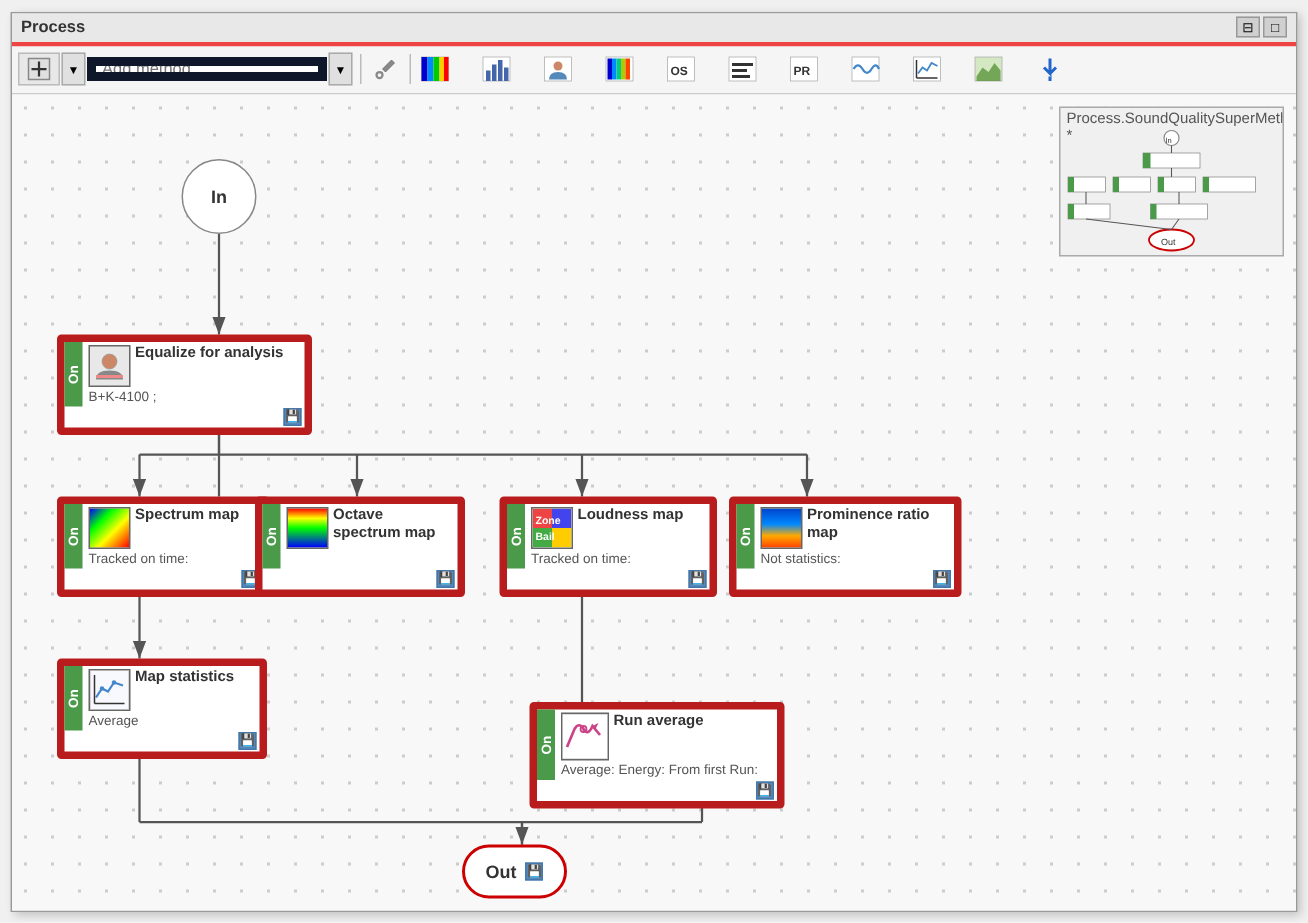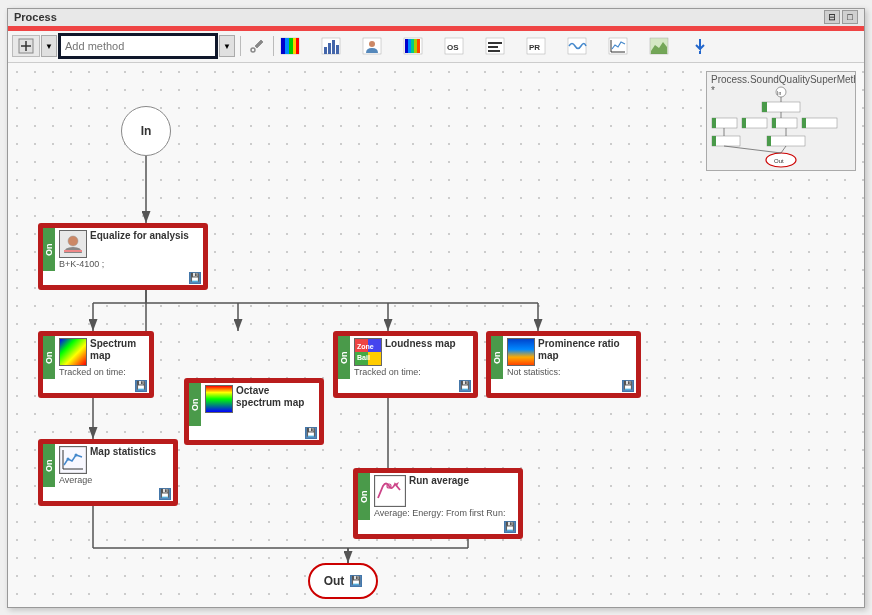--- a/index.html
+++ b/index.html
@@ -18,21 +18,21 @@
       width: 858px;
       height: 600px;
       background: #fff;
       border: 1px solid #999;
       display: flex;
       flex-direction: column;
       box-shadow: 2px 2px 6px rgba(0,0,0,0.2);
     }
     .titlebar {
       background: #e8e8e8;
-      border-bottom: 5px solid #ef4444;
+      border-bottom: 3px solid #ef4444;
       padding: 3px 6px;
       display: flex;
       align-items: center;
       justify-content: space-between;
       height: 22px;
     }
     .titlebar-title {
       font-weight: bold;
       font-size: 11px;
       color: #333;
@@ -72,22 +72,22 @@
       background: #e8e8e8;
       border: 1px solid #bbb;
       cursor: pointer;
       display: flex;
       align-items: center;
       justify-content: center;
       font-size: 9px;
     }
     .toolbar-input {
       width: 160px;
-      height: 26px;
-      border: 3px solid #0f172a;
+      height: 16px;
+      border: 6px solid #0f172a;
       padding: 0 4px;
       font-size: 11px;
       color: #999;
       background: white;
     }
     .toolbar-dropdown-arrow {
       width: 16px;
       height: 22px;
       background: #e0e0e0;
       border: 1px solid #aaa;
@@ -507,37 +507,37 @@
             <span class="node-title">Equalize for analysis</span>
           </div>
           <div class="node-subtitle">B+K-4100 ;</div>
         </div>
       </div>
       <div class="node-footer">
         <div class="save-icon">💾</div>
       </div>
     </div>
 
-    <div class="node" style="left:30px; top:268px; width:116px;">
+    <div class="node" style="left:30px; top:268px; width:142px;">
       <div class="node-header">
         <div class="node-on-badge">On</div>
         <div class="node-content">
           <div class="node-icon-title">
             <div class="spectrum-icon node-icon"></div>
             <span class="node-title">Spectrum map</span>
           </div>
           <div class="node-subtitle">Tracked on time:</div>
         </div>
       </div>
       <div class="node-footer">
         <div class="save-icon">💾</div>
       </div>
     </div>
 
-    <div class="node" style="left:176px; top:268px; width:140px;margin-top:47px;">
+    <div class="node" style="left:162px; top:268px; width:140px;">
       <div class="node-header">
         <div class="node-on-badge">On</div>
         <div class="node-content">
           <div class="node-icon-title">
             <div class="octave-icon node-icon"></div>
             <span class="node-title">Octave spectrum map</span>
           </div>
           <div class="node-subtitle" style="min-height:10px;"></div>
         </div>
       </div>

